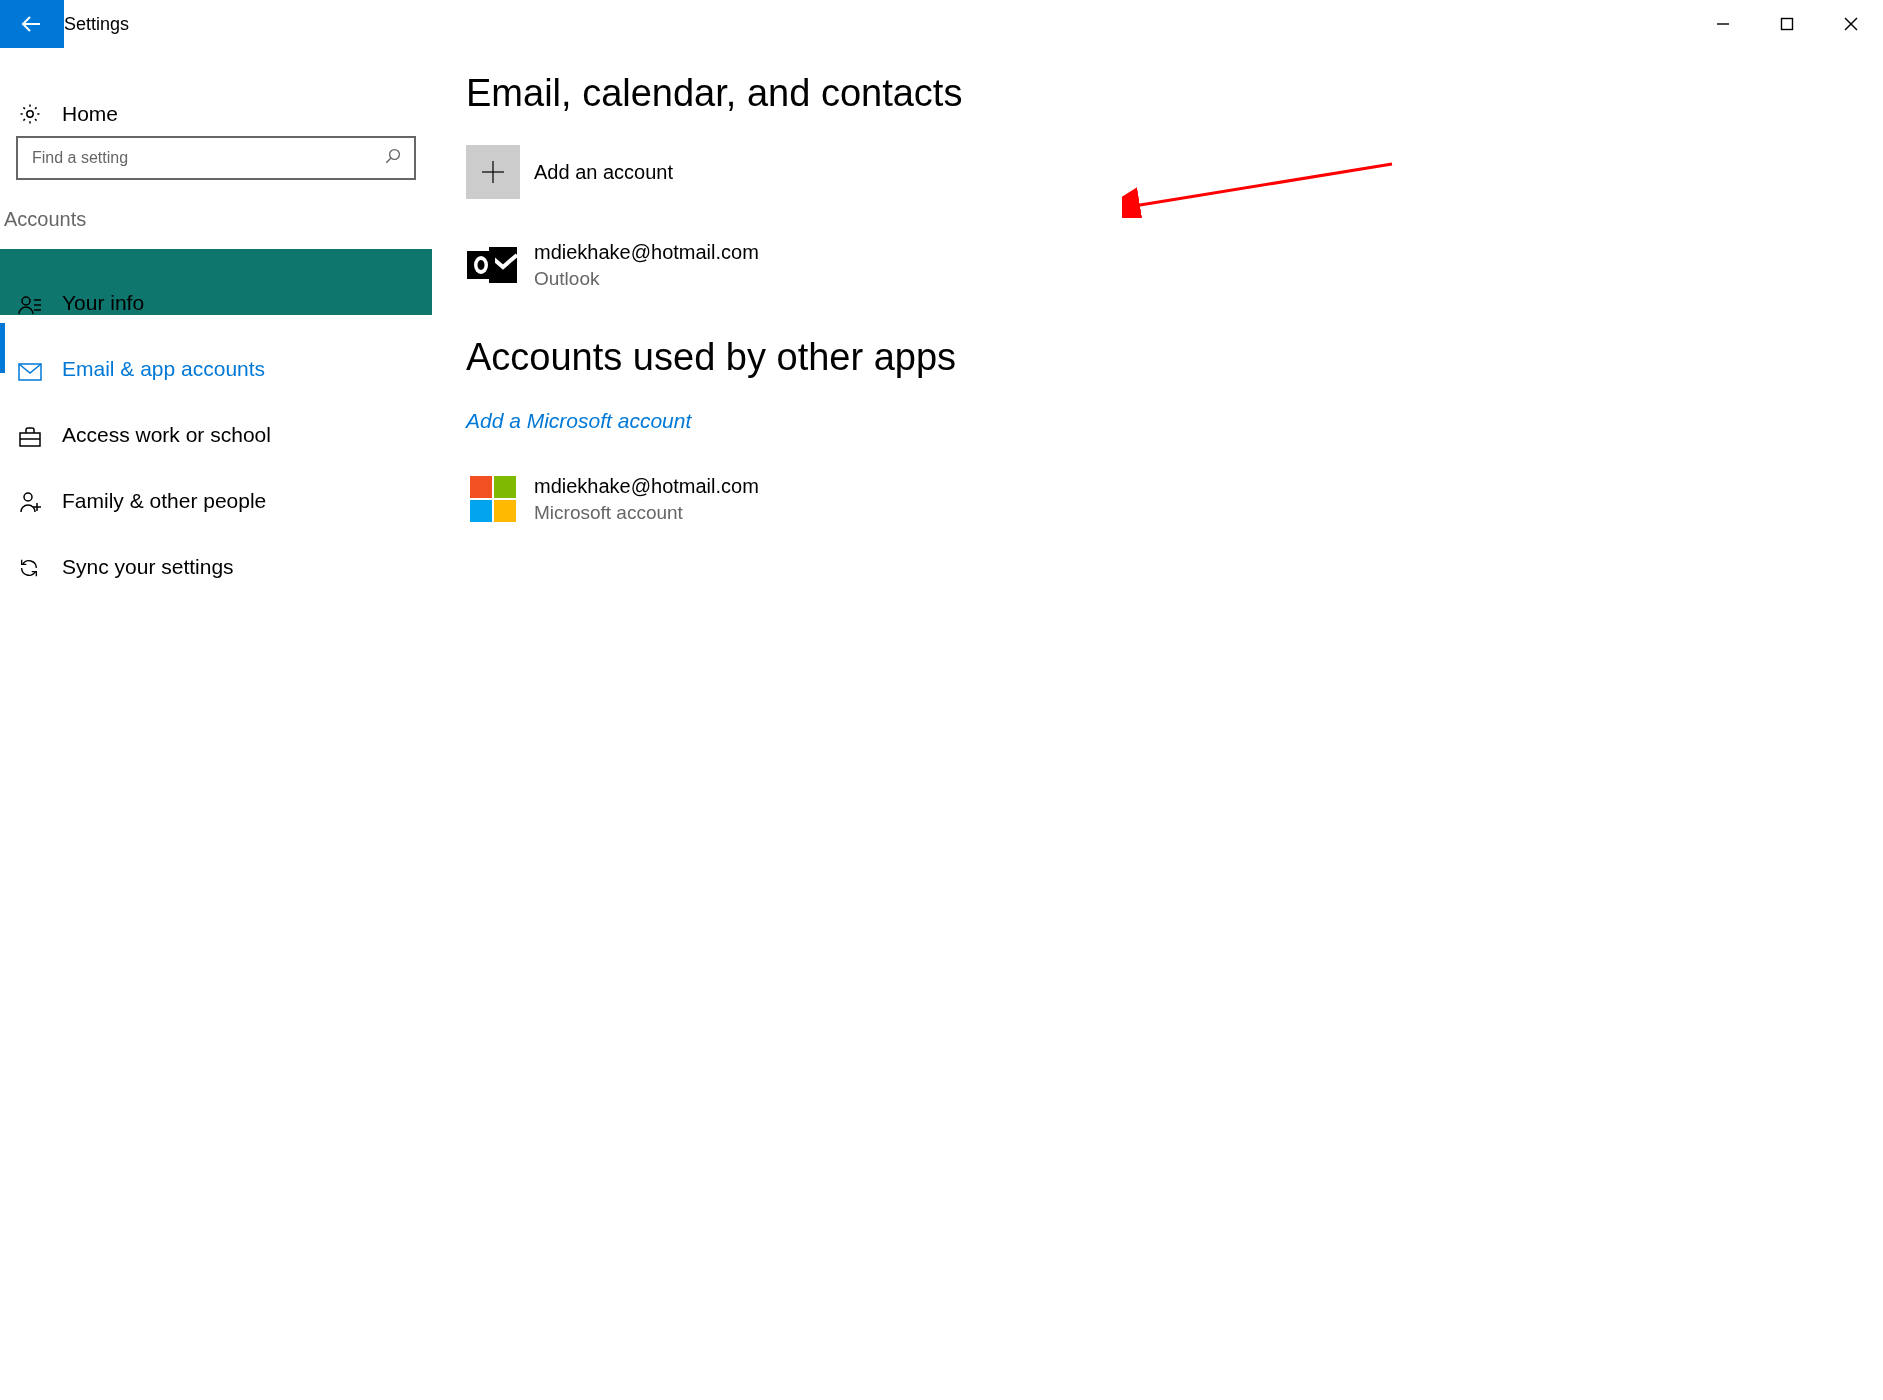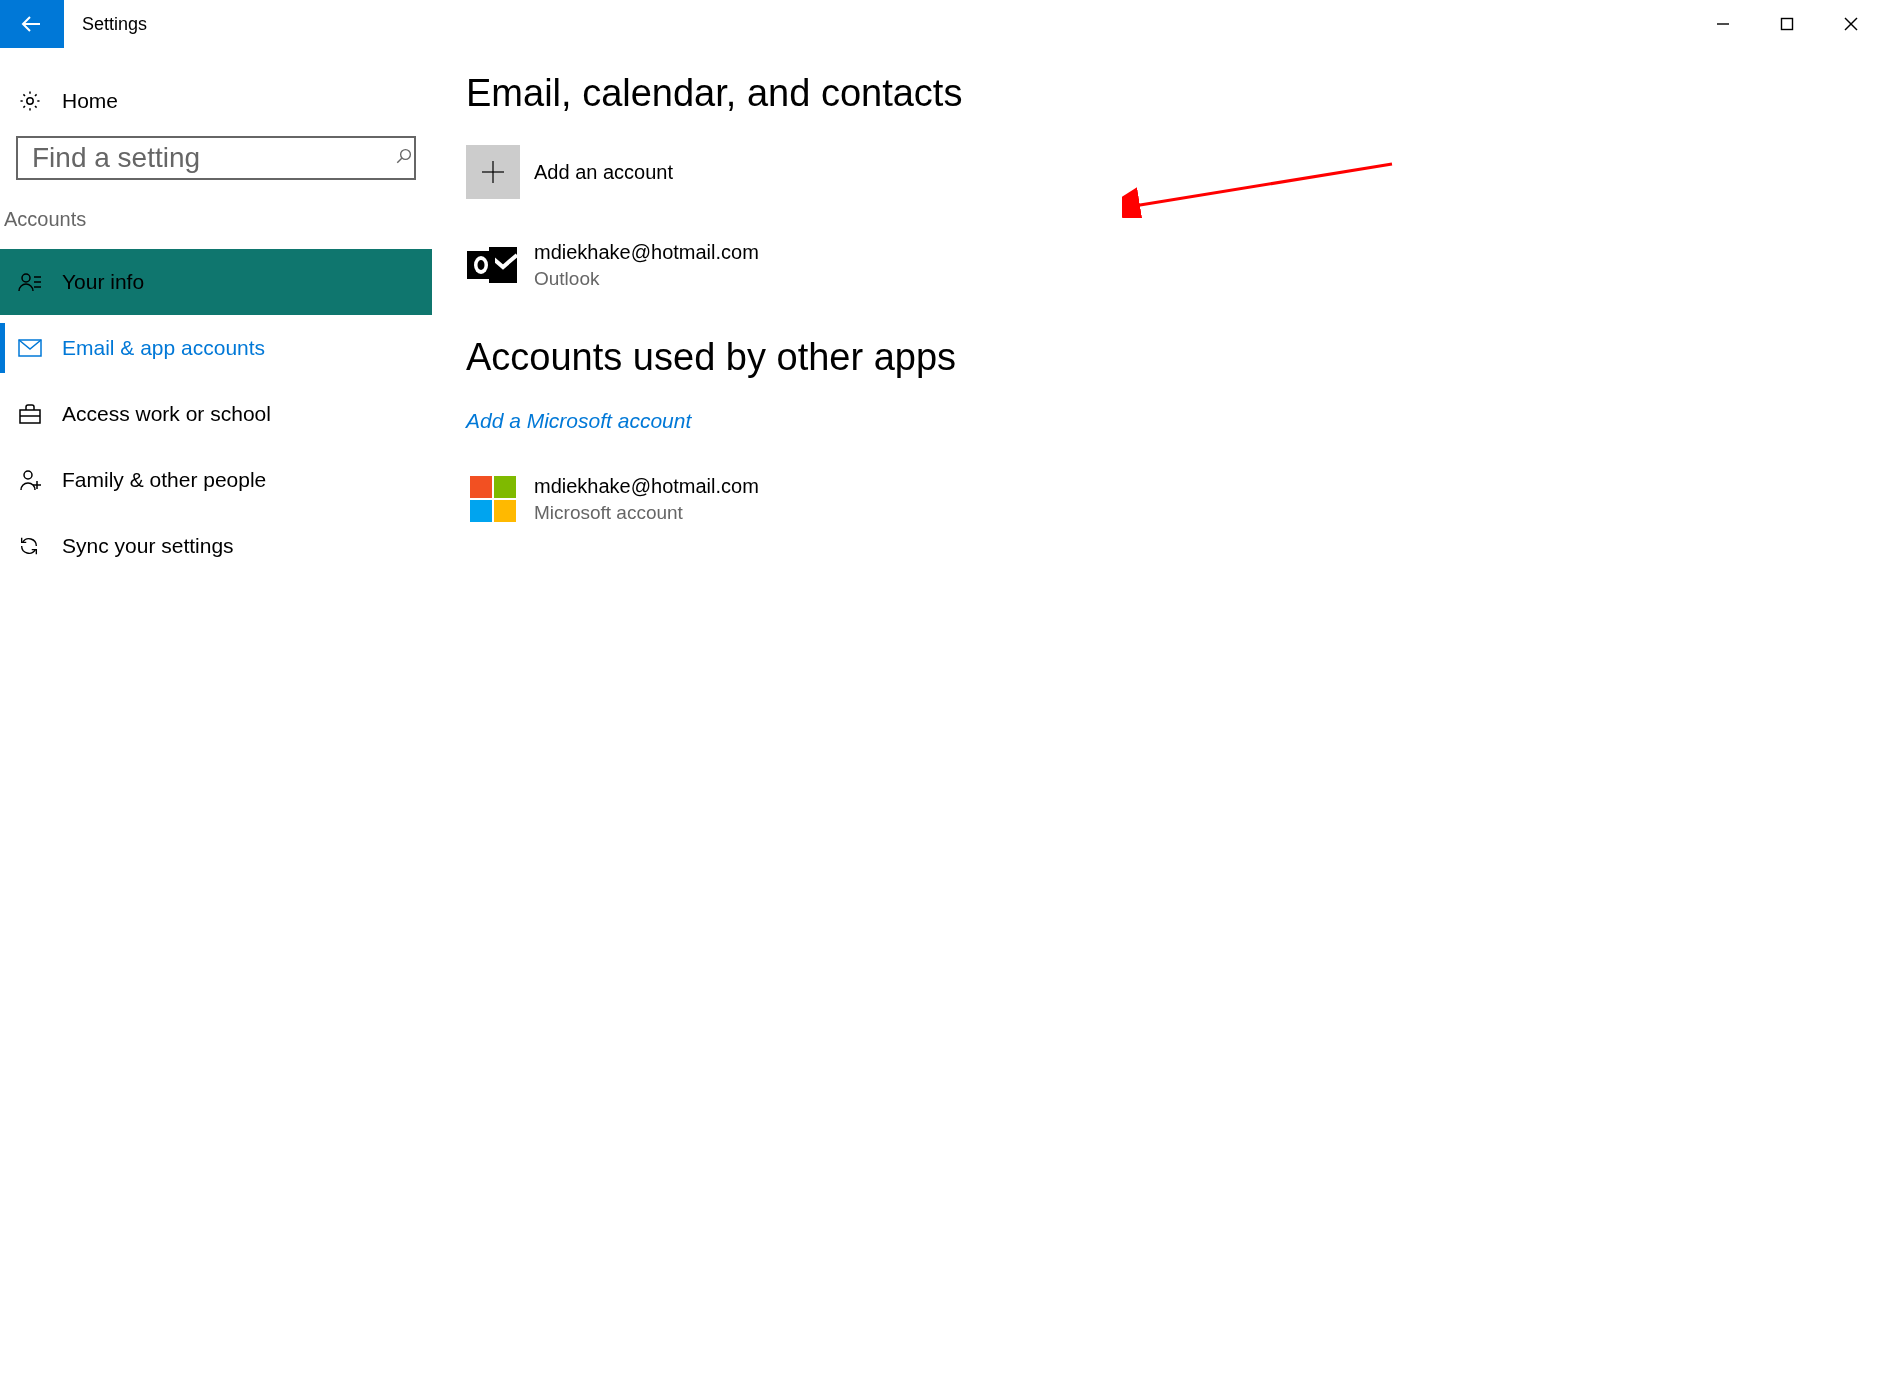--- a/index.html
+++ b/index.html
@@ -27,21 +27,20 @@
     display: flex;
     align-items: center;
     justify-content: center;
     color: #fff;
   }
   .back-btn svg { stroke: #fff; }
   .title-text {
     flex: 0 0 auto;
     display: flex;
     align-items: center;
-    padding-left: 18px;
     font-size: 18px;
     color: #000;
   }
   .title-spacer { flex: 1 1 auto; }
   .win-controls {
     display: flex;
   }
   .win-btn {
     width: 64px;
     height: 48px;
@@ -63,21 +62,21 @@
   .content {
     flex: 1;
     padding-top: 24px;
     padding-left: 34px;
     position: relative;
   }
 
   
   .sb-row {
     display: flex;
-    align-items: center;
+    align-items: flex-end;
     height: 66px;
     padding-left: 18px;
     font-size: 21px;
     color: #000;
     position: relative;
     cursor: pointer;
   }
   .sb-home {
     height: 50px;
     margin-bottom: 10px;
@@ -102,21 +101,21 @@
     align-items: center;
     padding: 0 12px;
     color: #666;
     font-size: 20px;
     background: #fff;
   }
   .sb-search input {
     flex: 1;
     border: none;
     outline: none;
-    font-size: 28px;
+    font-size: 16px;
     color: #6d28d9;
     background: transparent;
   }
   .sb-search input::placeholder { color: #666; }
   .sb-search .search-icon {
     transform: scaleX(-1);
   }
 
   .sb-section-title {
     padding-left: 4px;

